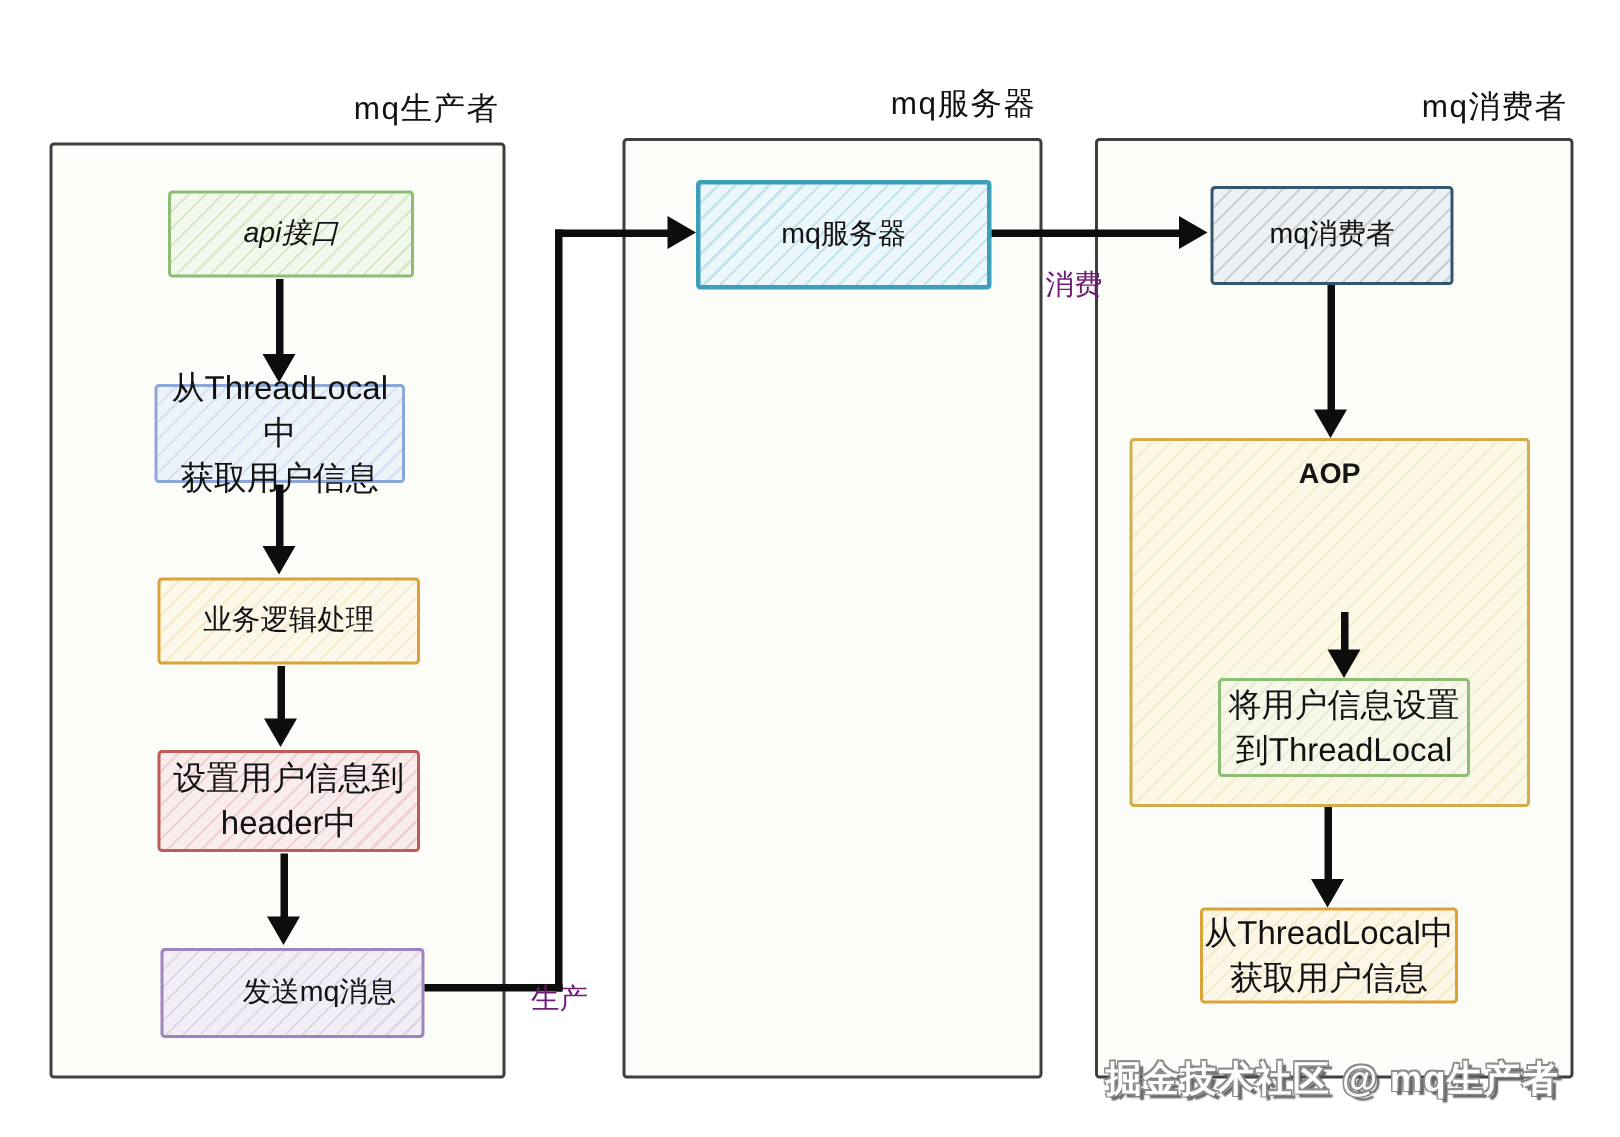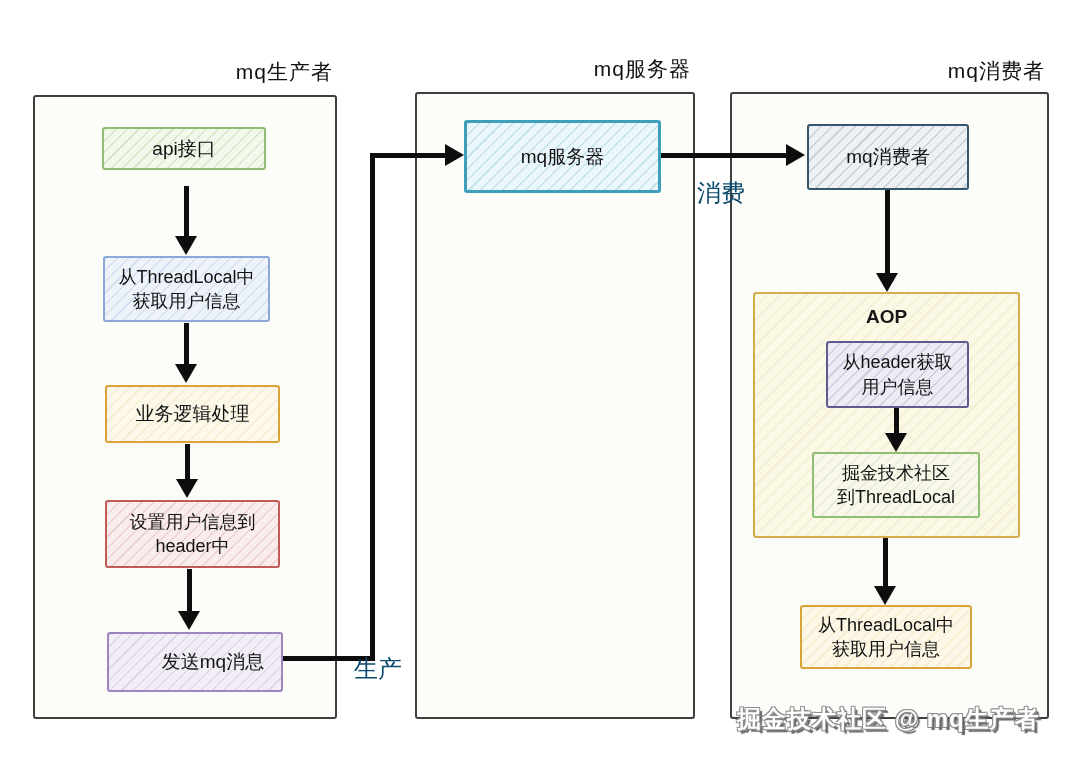--- a/index.html
+++ b/index.html
@@ -11,25 +11,25 @@
     position:absolute;text-align:right;font-size:21px;color:#111;
     letter-spacing:1px;
   }
   .lane{
     position:absolute;background:#fcfcf9;border:2.5px solid #3f3f3f;border-radius:3px;
   }
   .node{
     position:absolute;display:flex;align-items:center;justify-content:center;
     text-align:center;border-radius:3px;box-sizing:border-box;
   }
-  .node-label{white-space:pre-line;font-size:18px;line-height:1.35;color:#121212;}
+  .node-label{white-space:pre-line;font-size:22px;line-height:1.35;color:#121212;}
   .big-label{font-size:19px;}
   
-  #n-api{left:102px;top:127px;width:164px;height:43px;border:2px solid #8fbc74;
-    background:#f2f8ec repeating-linear-gradient(135deg,rgba(143,188,116,.28) 0 1.5px,transparent 1.5px 8px);}
+  #n-api{left:112px;top:127px;width:164px;height:58px;border:2px solid #8fbc74;
+    background:#f2f8ec repeating-linear-gradient(135deg,rgba(143,188,116,.28) 0 1.5px,transparent 1.5px 8px);font-style:italic;}
   #n-getlocal{left:103px;top:256px;width:167px;height:66px;border:2px solid #8ca8d8;
     background:#eef3fa repeating-linear-gradient(135deg,rgba(140,168,216,.25) 0 1.5px,transparent 1.5px 8px);}
   #n-business{left:105px;top:385px;width:175px;height:58px;border:2.5px solid #d9a33a;
     background:#fcf8ea repeating-linear-gradient(135deg,rgba(217,163,58,.14) 0 1.5px,transparent 1.5px 8px);}
   #n-setheader{left:105px;top:500px;width:175px;height:68px;border:2.5px solid #c05b58;
     background:#f8ecec repeating-linear-gradient(135deg,rgba(192,91,88,.18) 0 1.5px,transparent 1.5px 8px);}
   #n-sendmq{left:107px;top:632px;width:176px;height:60px;border:2px solid #9f85c0;
     background:#f2eef6 repeating-linear-gradient(135deg,rgba(159,133,192,.22) 0 1.5px,transparent 1.5px 8px);padding-left:36px;}
   #n-server{left:464px;top:120px;width:197px;height:73px;border:3px solid #3d9fbc;
     background:#ecf7fb repeating-linear-gradient(135deg,rgba(61,159,188,.22) 0 1.5px,transparent 1.5px 8px);}
@@ -45,21 +45,21 @@
     background:#f8f7ea repeating-linear-gradient(135deg,rgba(140,191,116,.16) 0 1.5px,transparent 1.5px 8px);}
   #n-getlocal2{left:800px;top:605px;width:172px;height:64px;border:2.5px solid #d9a33a;
     background:#fcf7e6 repeating-linear-gradient(135deg,rgba(217,163,58,.14) 0 1.5px,transparent 1.5px 8px);}
   
   .vline{position:absolute;width:5px;background:#0d0d0d;}
   .hline{position:absolute;height:5px;background:#0d0d0d;}
   .head-down{position:absolute;width:0;height:0;
     border-left:11px solid transparent;border-right:11px solid transparent;border-top:19px solid #0d0d0d;}
   .head-right{position:absolute;width:0;height:0;
     border-top:11px solid transparent;border-bottom:11px solid transparent;border-left:19px solid #0d0d0d;}
-  .edge-label{position:absolute;font-size:24px;color:#0c4a6e;}
+  .edge-label{position:absolute;font-size:19px;color:#701a75;}
   #watermark{
     position:absolute;left:737px;top:703px;font-size:24px;font-weight:bold;letter-spacing:1px;
     color:#ffffff;
     text-shadow:-1px -1px 0 #8d8d8d,1px -1px 0 #8d8d8d,-1px 1px 0 #8d8d8d,1px 1px 0 #7a7a7a,3px 3px 1px rgba(85,85,85,.9);
     white-space:nowrap;
   }
 </style>
 </head>
 <body>
 
@@ -93,26 +93,22 @@
 
   <div class="node" id="n-server">
     <span class="node-label big-label">mq服务器</span>
   </div>
 
   <div class="node" id="n-consumer">
     <span class="node-label big-label">mq消费者</span>
   </div>
   <div id="g-aop"></div>
   <div id="aop-title">AOP</div>
-  <div class="node" id="n-getheader">
-    <span class="node-label">从header获取
-用户信息</span>
-  </div>
   <div class="node" id="n-setlocal">
-    <span class="node-label">掘金技术社区
+    <span class="node-label">将用户信息设置
 到ThreadLocal</span>
   </div>
   <div class="node" id="n-getlocal2">
     <span class="node-label">从ThreadLocal中
 获取用户信息</span>
   </div>
 
   <div class="vline" style="left:184px;top:186px;height:51px;"></div>
   <div class="head-down" style="left:175px;top:236px;"></div>
 

